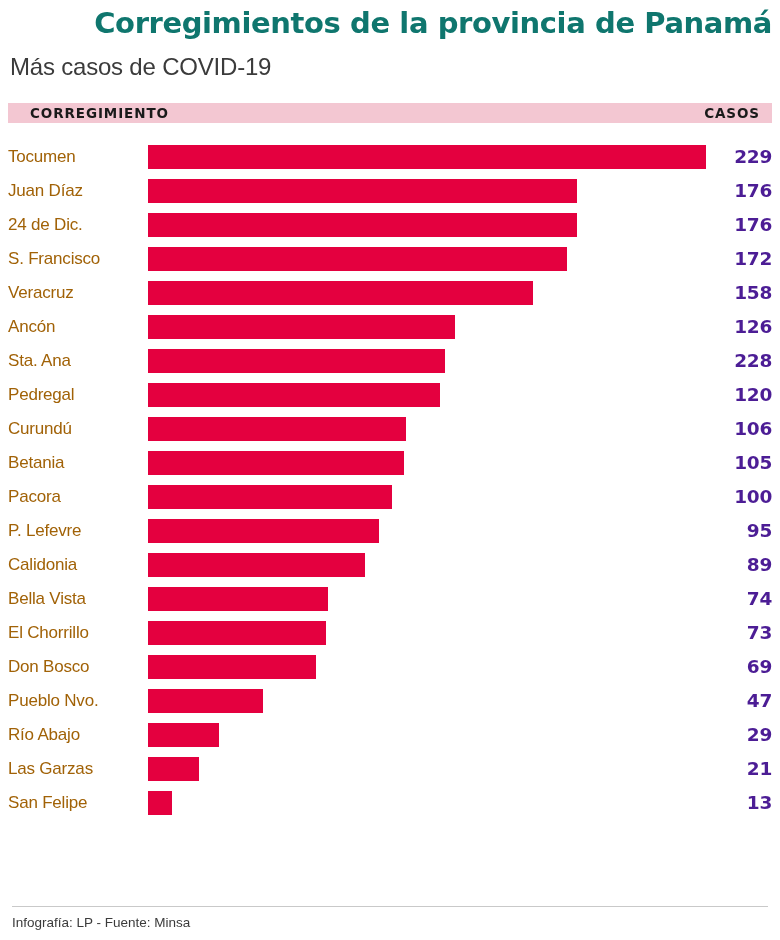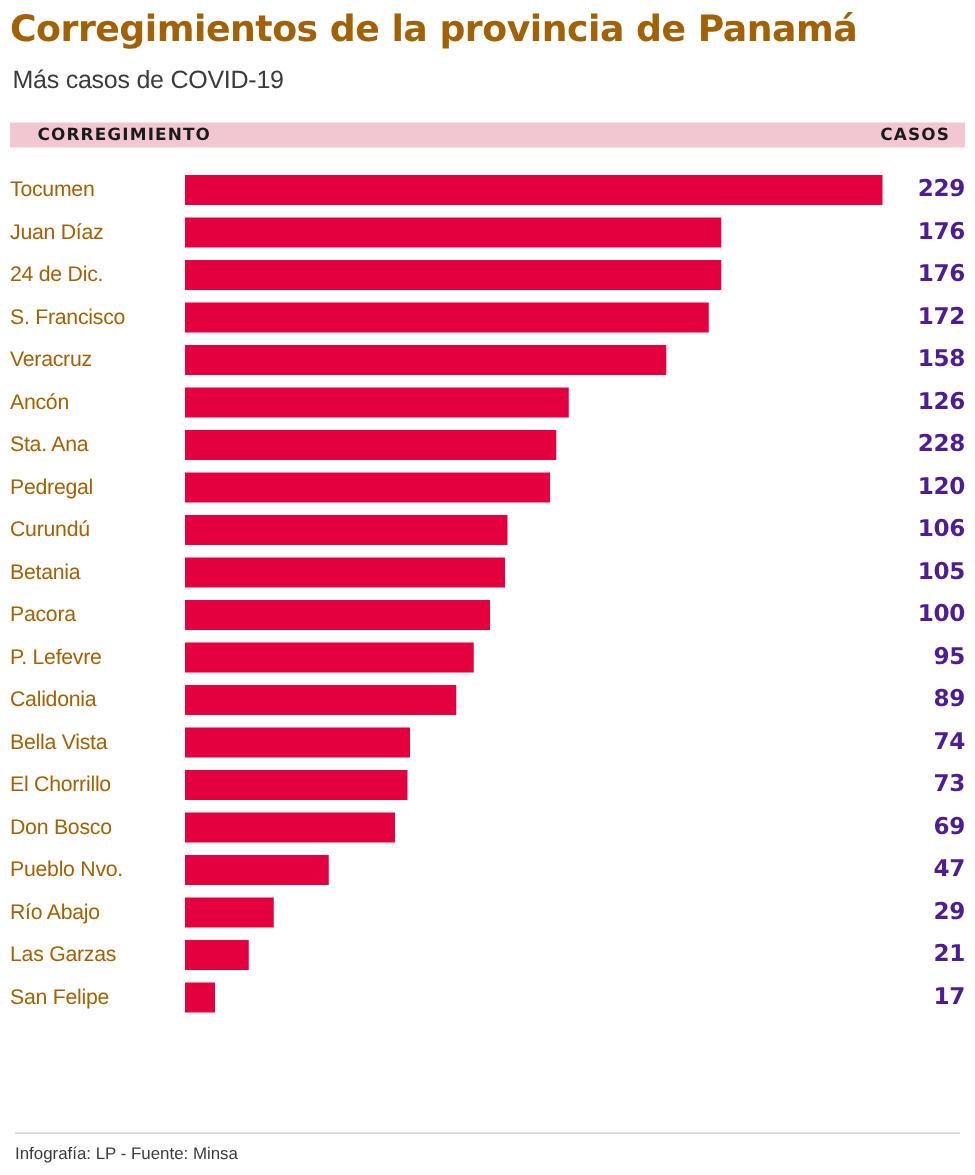--- a/index.html
+++ b/index.html
@@ -22,25 +22,26 @@
     padding: 0 8px;
     display: flex;
     flex-direction: column;
   }
   .title {
     font-size: 29px;
     font-weight: bold;
     letter-spacing: -0.4px;
     margin: 8px 0 0 0;
     line-height: 1.1;
-    color: #a16207;
+    color: #0f766e;
     font-family: "DejaVu Sans", sans-serif;
+    text-align: right;
   }
   .subtitle {
-    font-size: 20px;
+    font-size: 24px;
     color: #3b3b3b;
     margin: 13px 0 0 2px;
     font-weight: normal;
     letter-spacing: -0.2px;
   }
   .header-band {
     margin-top: 22px;
     background: #f3c7d2;
     height: 20px;
     display: flex;
@@ -249,20 +250,20 @@
         <div class="bar-cell">
           <div class="bar" style="width: 9.17031%; background: rgb(228, 0, 63);"></div>
         </div>
         <div class="value">21</div>
       </div>
       <div class="row">
         <div class="label">San Felipe</div>
         <div class="bar-cell">
           <div class="bar" style="width: 4.36681%; background: rgb(228, 0, 63);"></div>
         </div>
-        <div class="value">17</div>
+        <div class="value">13</div>
       </div>
     </div>
 
   <div class="footer-rule"></div>
   <div class="footer">Infografía: LP - Fuente: Minsa</div>
 
 </div>
 
 </body></html>

